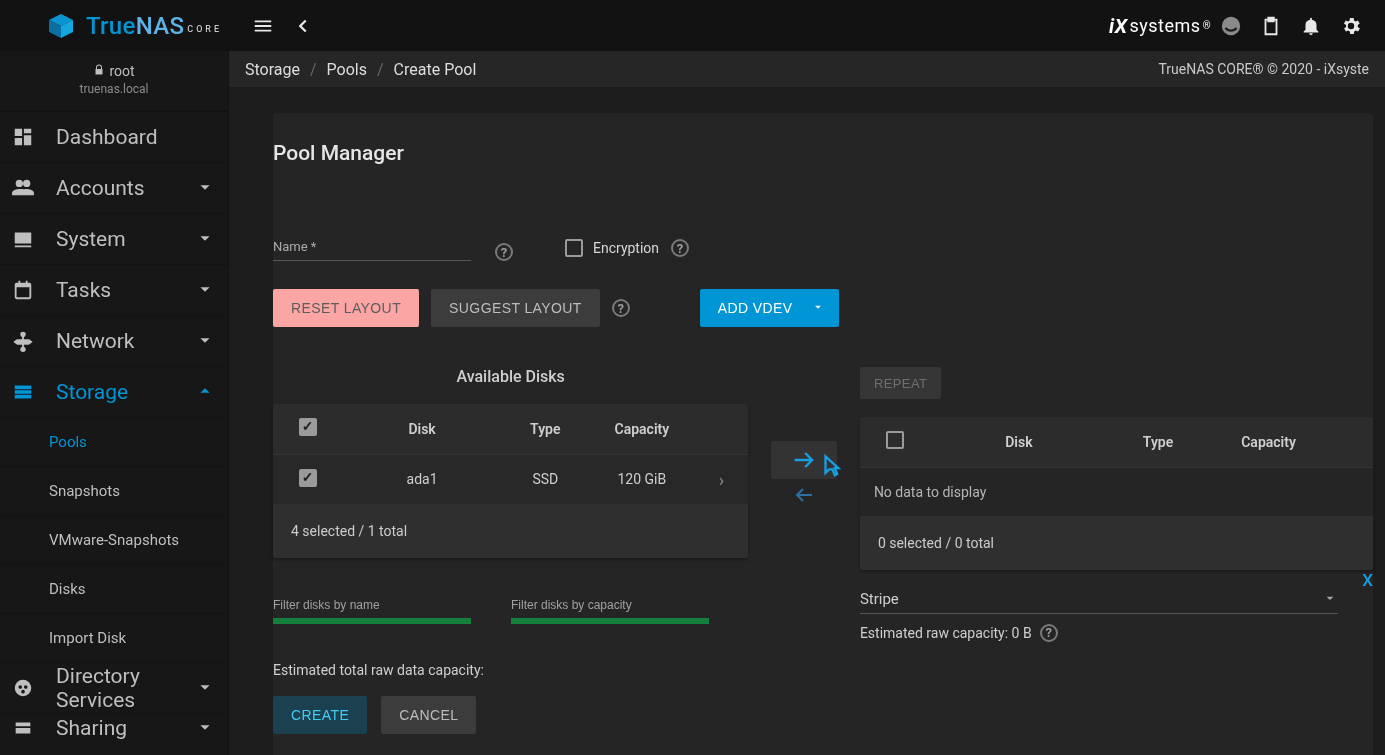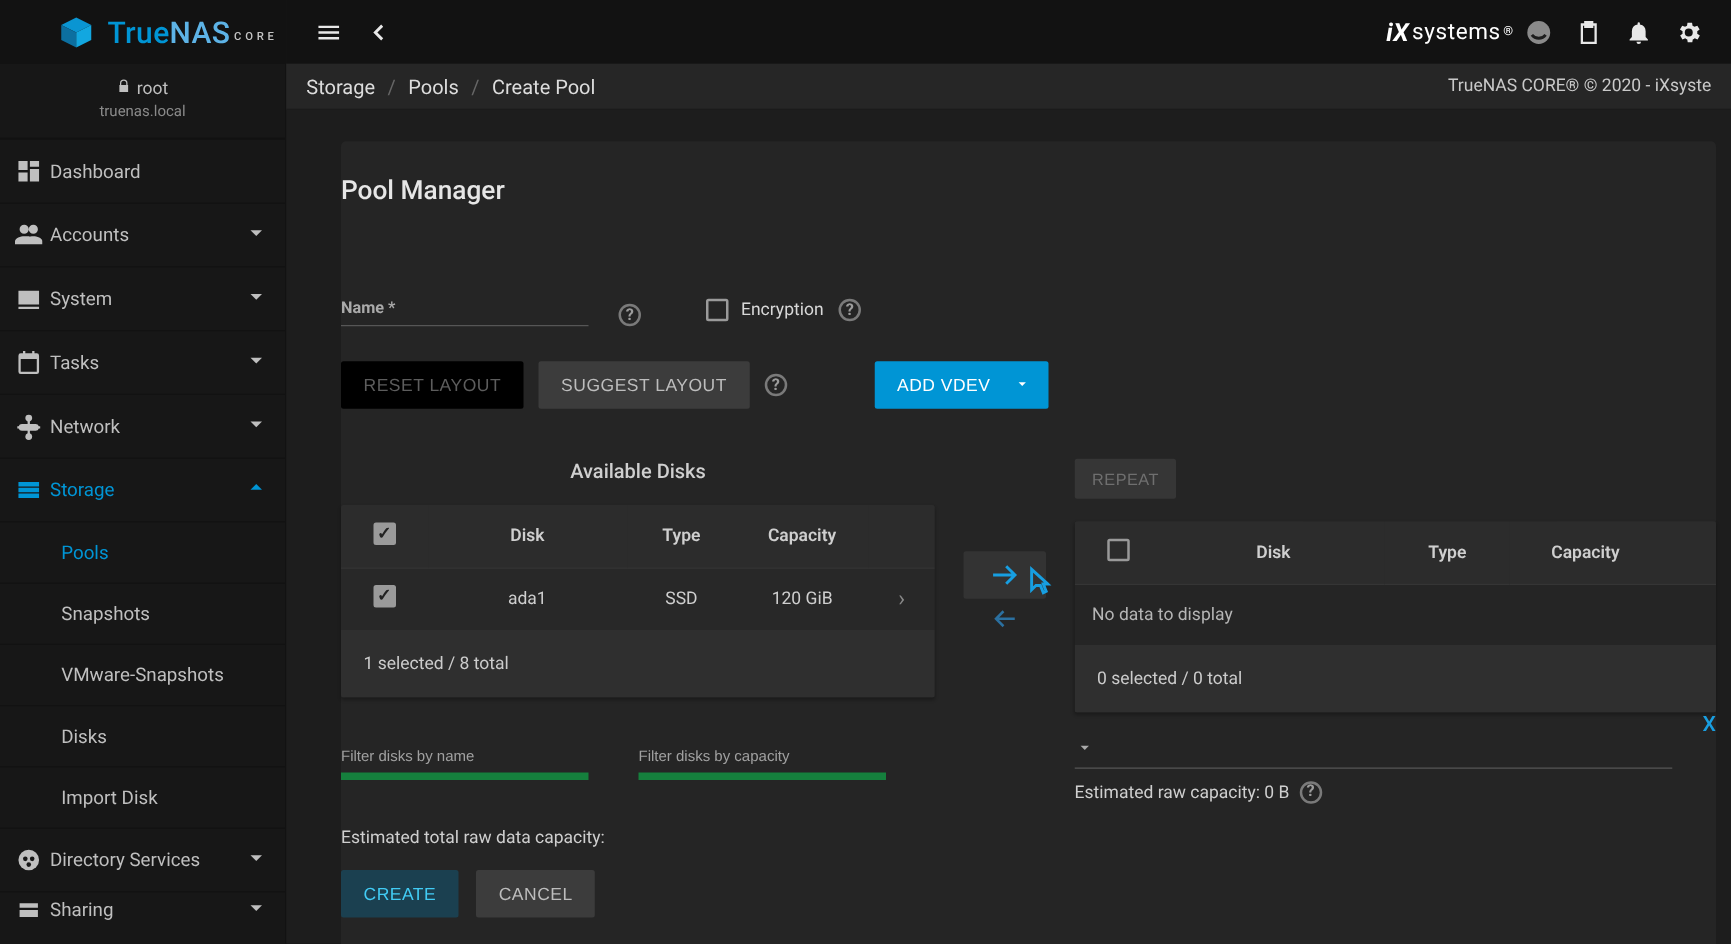--- a/index.html
+++ b/index.html
@@ -14,21 +14,21 @@
   .brand-core { font-size:9px; color:#c4c4c4; letter-spacing:3px; margin-left:3px; transform:translateY(-2px); }
   .brand-logo { width:30px; height:30px; margin-right:10px; display:flex; align-items:center; justify-content:center; }
   .brand-logo svg { width:30px; height:30px; }
   .userbox { padding:12px 0 14px; text-align:center; border-bottom:1px solid #121212; }
   .userbox .u { font-size:14px; color:#bfbfbf; display:flex; align-items:center; justify-content:center; gap:4px; }
   .userbox .h { font-size:12px; color:#8a8a8a; margin-top:3px; }
   .nav { list-style:none; }
   .nav > li { border-top:1px solid #121212; }
   .nav-item { display:flex; align-items:center; height:50px; padding:0 12px; color:#bfbfbf; cursor:pointer; }
   .nav-item svg, .nav-item .ico { width:22px; height:22px; flex:0 0 22px; fill:#bfbfbf; }
-  .nav-item .lbl { margin-left:6px; flex:1; font-size:15px; }
+  .nav-item .lbl { margin-left:22px; flex:1; font-size:21px; }
   .nav-item .caret { margin-left:auto; }
   .nav-item.active { color:#0095d5; }
   .nav-item.active svg { fill:#0095d5; }
   .subnav { list-style:none; }
   .sub-item { height:49px; display:flex; align-items:center; padding-left:49px; color:#bfbfbf; cursor:pointer; border-top:1px solid #121212; font-size:15px;}
   .sub-item.active { color:#0095d5; }
   
   .main { flex:1; display:flex; flex-direction:column; background:#1d1d1d; min-width:0; }
   .topbar { height:51px; background:#121212; display:flex; align-items:center; padding:0 14px; }
   .topbar .iconbtn { width:40px; height:40px; display:flex; align-items:center; justify-content:center; color:#fff; cursor:pointer; }
@@ -39,30 +39,30 @@
   .ix-logo .r { font-size:10px; vertical-align:super; margin-left:2px;}
   .crumbsbar { height:37px; background:#262626; display:flex; align-items:center; padding:0 16px; border-bottom:1px solid #1b1b1b;}
   .crumbs { display:flex; gap:10px; font-size:16px; color:#ddd; align-items:center;}
   .crumbs a { color:#ddd; cursor:pointer; }
   .crumbs .sep { color:#666; }
   .copyright { color:#c9c9c9; font-size:14px; }
   .content { flex:1; overflow:auto; padding:25px 0 0 0;}
   .card-head { font-size:21px; font-weight:500; color:#e6e6e6; padding:0 0 28px 0; margin-left:0px;}
   .row1 { display:flex; align-items:flex-end; gap:24px; margin-bottom:28px; padding-left:0; }
   .field { position:relative; }
-  .name-field { width:198px; border-bottom:1px solid #565656;font-weight:bold; }
+  .name-field { width:198px; border-bottom:1px solid #565656; }
   .name-label{ font-size:13px; color:#aaa; display:block; padding-bottom:6px;}
   .help-ico { width:18px; height:18px; border:2px solid #7a7a7a; border-radius:50%; color:#9c9c9c; display:inline-flex; justify-content:center; align-items:center; font-size:13px; font-weight:bold;}
   .enc { display:flex; align-items:center; gap:10px; margin-left:28px; transform:translateY(-4px);}
   .cb { width:18px; height:18px; border:2px solid #9a9a9a; border-radius:2px; display:inline-block;}
   .cb.checked { background:#9a9a9a; position:relative; }
   .cb.checked::after { content:"✓"; position:absolute; color:#222; font-size:14px; font-weight:bold; left:1px; top:-2px;}
   .btnrow { display:flex; align-items:center; gap:12px; margin-bottom:40px;}
   .btn { padding:0 18px; height:38px; border-radius:2px; display:inline-flex; align-items:center; justify-content:center; font-size:14px; font-weight:500; cursor:pointer; border:none; letter-spacing:0.4px;}
-  .btn-flat-disabled { background:#000000; color:#5d5d5d; cursor:default;}
+  .btn-flat-disabled { background:#fca5a5; color:#5d5d5d; cursor:default;}
   .btn-flat { background:#3c3c3c; color:#bdbdbd;}
   .btn-primary { background:#0095d5; color:#fff; display:flex; gap:18px; padding-right:14px;}
   .btn-primary .dd { display:inline-block; }
   .btn-primary-outline{ background:rgba(0,149,213,0.25); color:#42ccf5; }
   .panels { display:flex; gap:16px; align-items:flex-start;}
   .panel { }
   .panel-title{ text-align:center; font-size:16px; color:#cfcfcf; margin-bottom:18px; font-weight:500;}
   .panel-title-row { display:flex; align-items:center; margin-bottom:18px;}
   .panel-title-row .panel-title{ flex:1; margin:0;}
   .btn-repeat { background:#363636; color:#6f6f6f; height:32px; padding:0 14px; font-size:13px;}
@@ -389,21 +389,21 @@
                 <tbody>
                   <tr>
                     <td class="col-cb"><span class="cb checked"></span></td>
                     <td>ada1</td>
                     <td>SSD</td>
                     <td>120 GiB</td>
                     <td class="chev">›</td>
                   </tr>
                 </tbody>
               </table>
-              <div class="status-row">1 selected / 8 total</div>
+              <div class="status-row">4 selected / 1 total</div>
             </div>
             <div class="filters">
               <input class="filter-input" placeholder="Filter disks by name" style="">
               <input class="filter-input" placeholder="Filter disks by capacity" style="">
             </div>
             <div class="estimate">Estimated total raw data capacity:</div>
             <div class="action-row">
               <button class="btn btn-primary-outline">CREATE</button>
               <button class="btn btn-flat">CANCEL</button>
             </div>
@@ -442,20 +442,21 @@
                   <th class="col-end"></th>
                 </tr>
                   </thead>
               </table>
               <div class="nodata">No data to display</div>
               <div class="status-row">0 selected / 0 total</div>
             </div>
             <div style="display:flex; align-items:flex-start;">
               <div style="flex:1;">
                 <div class="stripe-row">
+                  <span class="lbl">Stripe</span>
                   <span class="caret"><svg viewBox="0 0 24 24">
                         <path d="M7 10l5 5 5-5z"></path>
                       </svg></span>
                 </div>
                 <div class="raw-cap">
                   <span>Estimated raw capacity: 0 B</span>
                   <span class="help-ico">?</span>
                 </div>
               </div>
               <span class="xlink">X</span>

